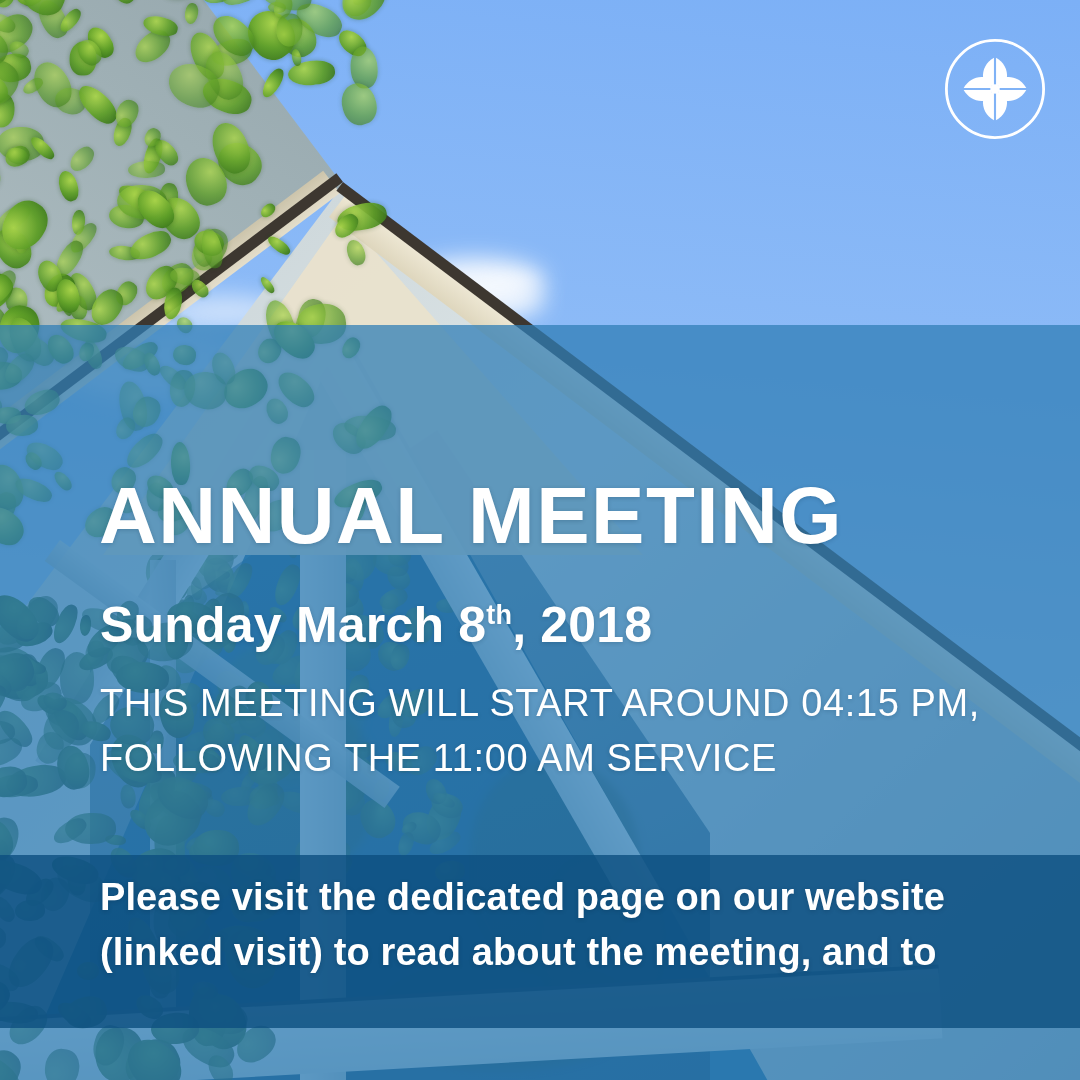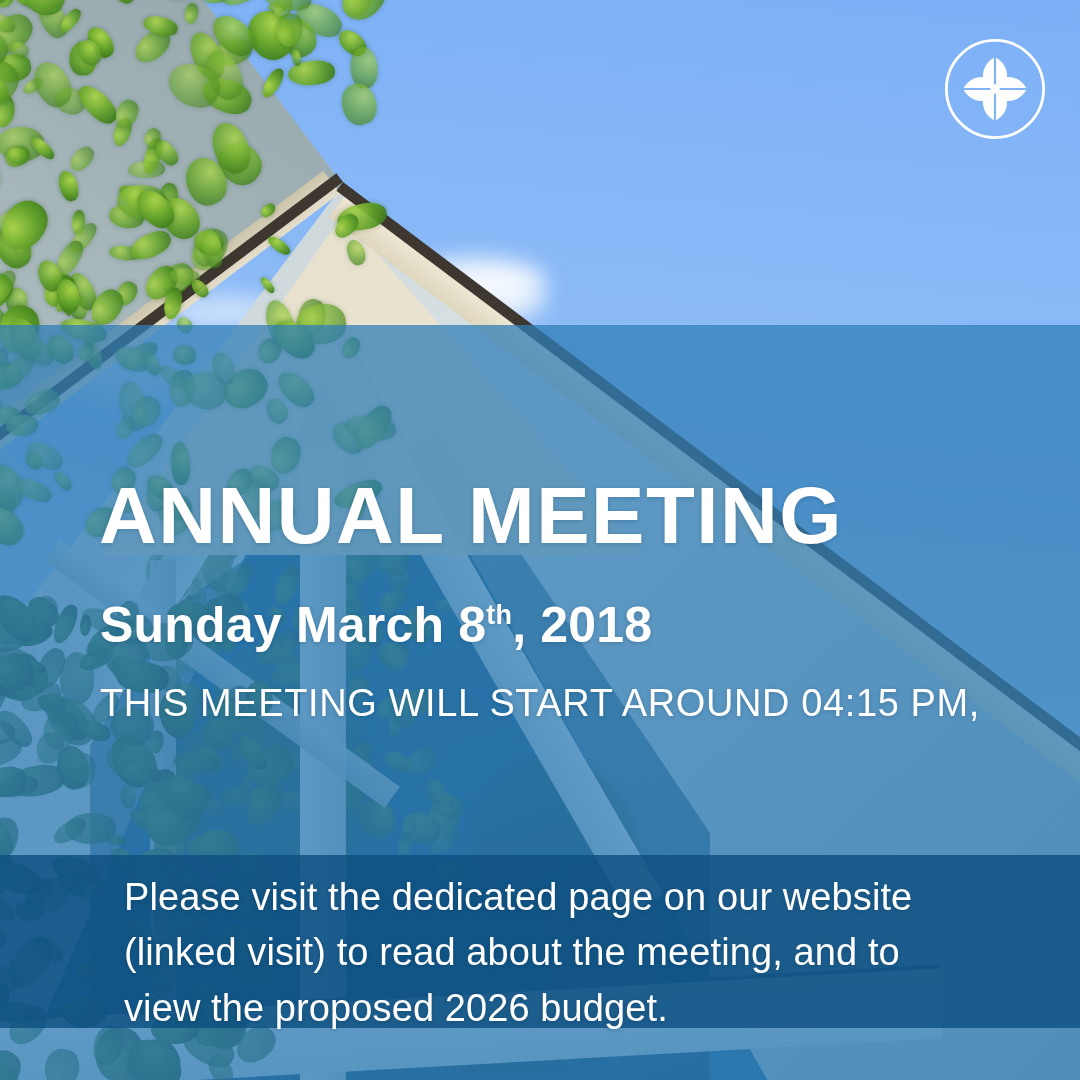--- a/index.html
+++ b/index.html
@@ -222,24 +222,23 @@
   .subline {
     position:absolute; left:100px; top:676px;
     font-size:38px; font-weight:400; color:#ffffff;
     letter-spacing:.6px; line-height:1.45;
     text-shadow:0 1px 4px rgba(10,40,65,.2);
   }
   .subline div { white-space:nowrap; }
 
   .body-copy {
     position:absolute; left:100px; top:870px; width:930px;
-    font-size:38px; font-weight:400; color:#ffffff;
+    font-size:38px; font-weight:700; color:#ffffff;
     line-height:1.46; letter-spacing:.1px;
     text-shadow:0 1px 4px rgba(8,35,58,.25);
-    margin-left:24px;
   }
   .body-copy div { white-space:nowrap; }
 </style>
 </head>
 <body>
 
 <div id="poster">
 
   <div class="photo">
 
@@ -788,22 +787,22 @@
   </div>
 
   <div class="content">
 
     <div class="headline">ANNUAL MEETING</div>
 
     <div class="dateline"><span>Sunday March 8</span><sup>th</sup><span>, 2018</span></div>
 
     <div class="subline">
       <div>THIS MEETING WILL START AROUND 04:15 PM,</div>
+      <div>FOLLOWING THE 11:00 AM SERVICE</div>
     </div>
 
     <div class="body-copy">
       <div>Please visit the dedicated page on our website</div>
       <div>(linked visit) to read about the meeting, and to</div>
-      <div>view the proposed 2026 budget.</div>
     </div>
 
   </div>
 </div>
 
 </body></html>

